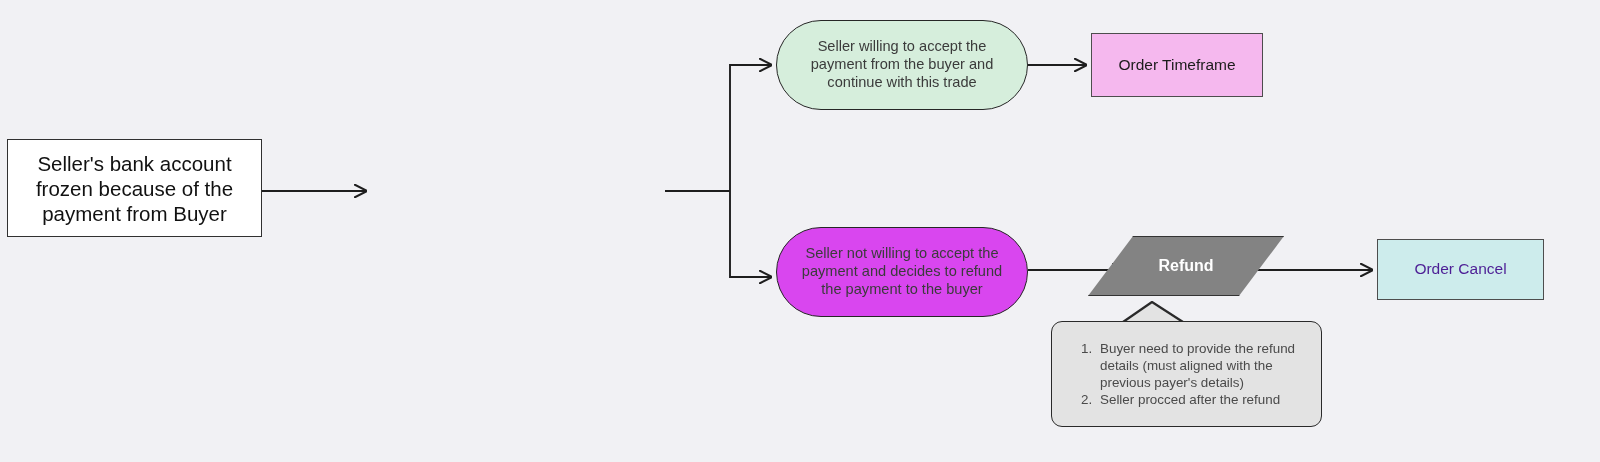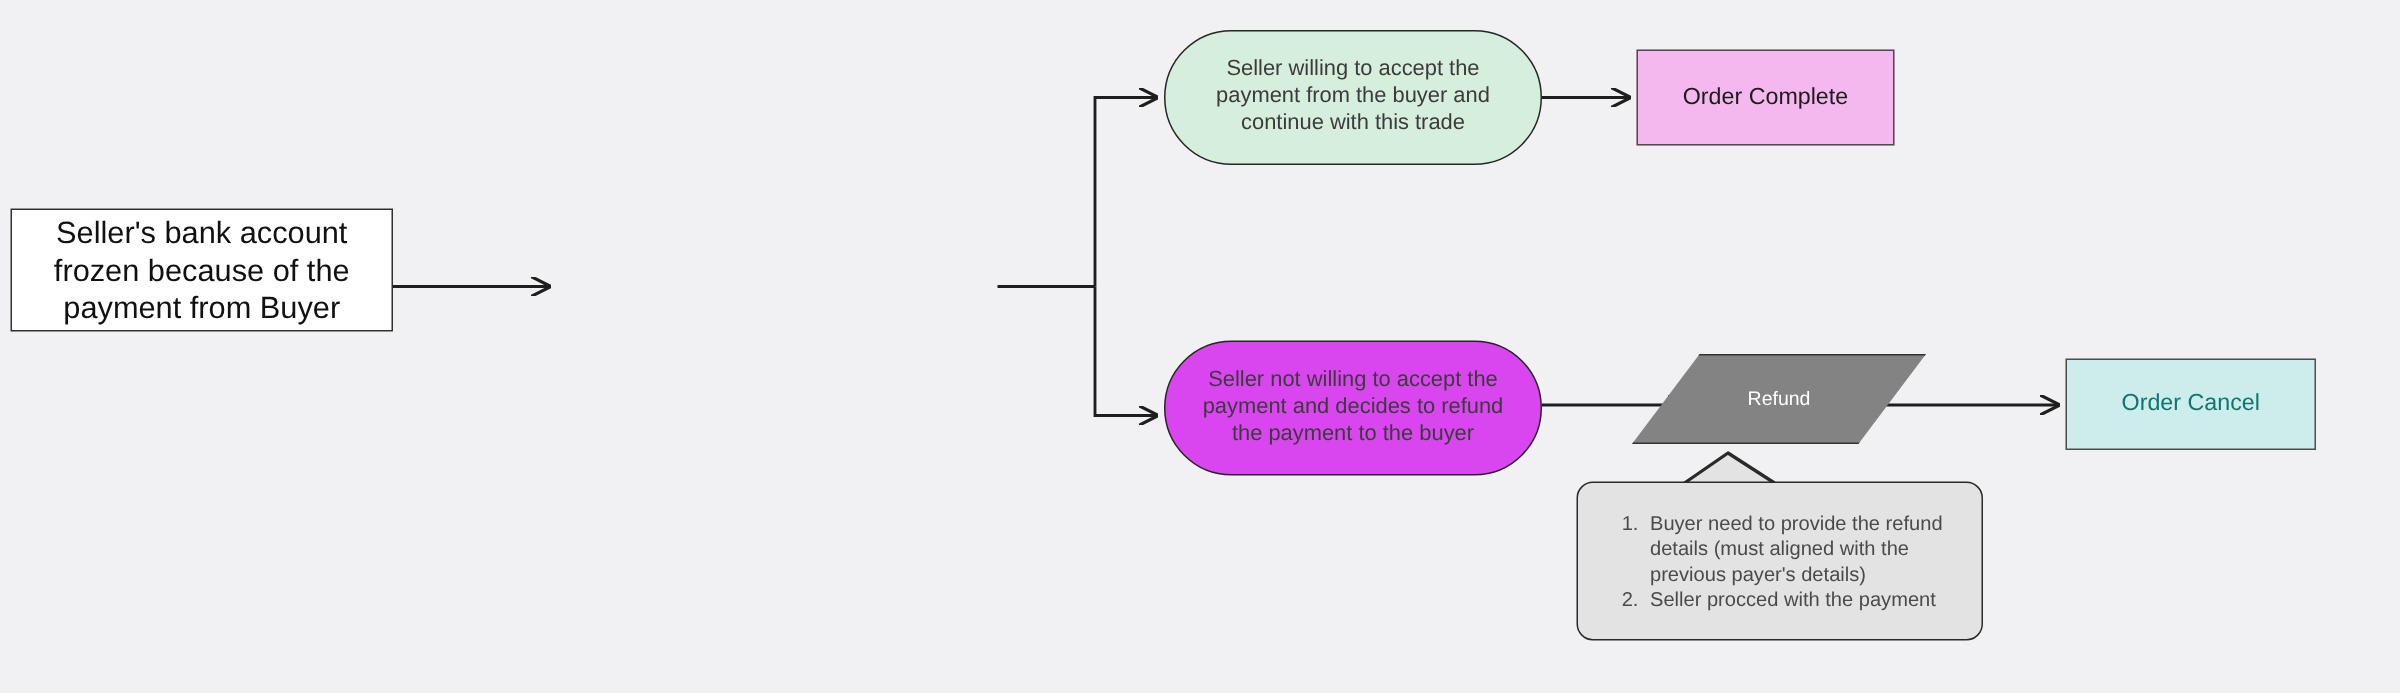--- a/index.html
+++ b/index.html
@@ -32,21 +32,21 @@
     text-align: center;
   }
   .node-text {
     display: block;
     white-space: pre-line;
     line-height: 1.22;
   }
 
   
   #node-start {
-    left: 7px; top: 139px; width: 255px; height: 82px;
+    left: 7px; top: 139px; width: 255px; height: 98px;
     background: #ffffff;
     border: 1.6px solid #303030;
     color: #111111;
     font-size: 20.5px;
   }
 
   
   #node-decision {
     left: 371px; top: 126px; width: 294px; height: 128px;
     color: #3b3b3b;
@@ -89,29 +89,30 @@
     left: 1091px; top: 33px; width: 172px; height: 64px;
     background: #f5b8ee;
     border: 1.6px solid #4d4d4d;
     color: #1c1c1c;
     font-size: 15.5px;
   }
   #node-cancel {
     left: 1377px; top: 239px; width: 167px; height: 61px;
     background: #cdecec;
     border: 1.6px solid #4d4d4d;
-    color: #0f766e;
+    color: #4c1d95;
     font-size: 15.5px;
   }
 
   
   #node-refund {
     left: 1088px; top: 236px; width: 196px; height: 60px;
     color: #ffffff;
-    font-size: 13px;
+    font-size: 16px;
+    font-weight: bold;
   }
   #node-refund .shape {
     position: absolute;
     left: 0; top: 0; width: 100%; height: 100%;
     background: #838383;
     border: 1.5px solid #333333;
     box-sizing: border-box;
     clip-path: polygon(23% 0, 100% 0, 77% 100%, 0 100%);
   }
   #node-refund .node-text { position: relative; z-index: 2; }
@@ -171,21 +172,21 @@
   </div>
 
 
   <div class="node stadium" id="node-accept">
     <span class="node-text">Seller willing to accept the
 payment from the buyer and
 continue with this trade</span>
   </div>
 
   <div class="node" id="node-complete">
-    <span class="node-text">Order Complete</span>
+    <span class="node-text">Order Timeframe</span>
   </div>
 
   <div class="node stadium" id="node-refuse">
     <span class="node-text">Seller not willing to accept the
 payment and decides to refund
 the payment to the buyer</span>
   </div>
 
   <div class="node" id="node-refund">
     <span class="shape"></span>
@@ -196,17 +197,17 @@
     <span class="node-text">Order Cancel</span>
   </div>
 
   <svg id="note-pointer" viewBox="0 0 62 23" xmlns="http://www.w3.org/2000/svg">
     <path d="M 1 22 L 30 2 L 61 22" fill="#e3e3e3" stroke="#2a2a2a" stroke-width="2.2" stroke-linejoin="round"></path>
   </svg>
 
   <div id="note-refund">
     <ol>
       <li>Buyer need to provide the refund details (must aligned with the previous payer's details)</li>
-      <li>Seller procced with the payment</li>
+      <li>Seller procced after the refund</li>
     </ol>
   </div>
 
 </div>
 
 </body></html>

